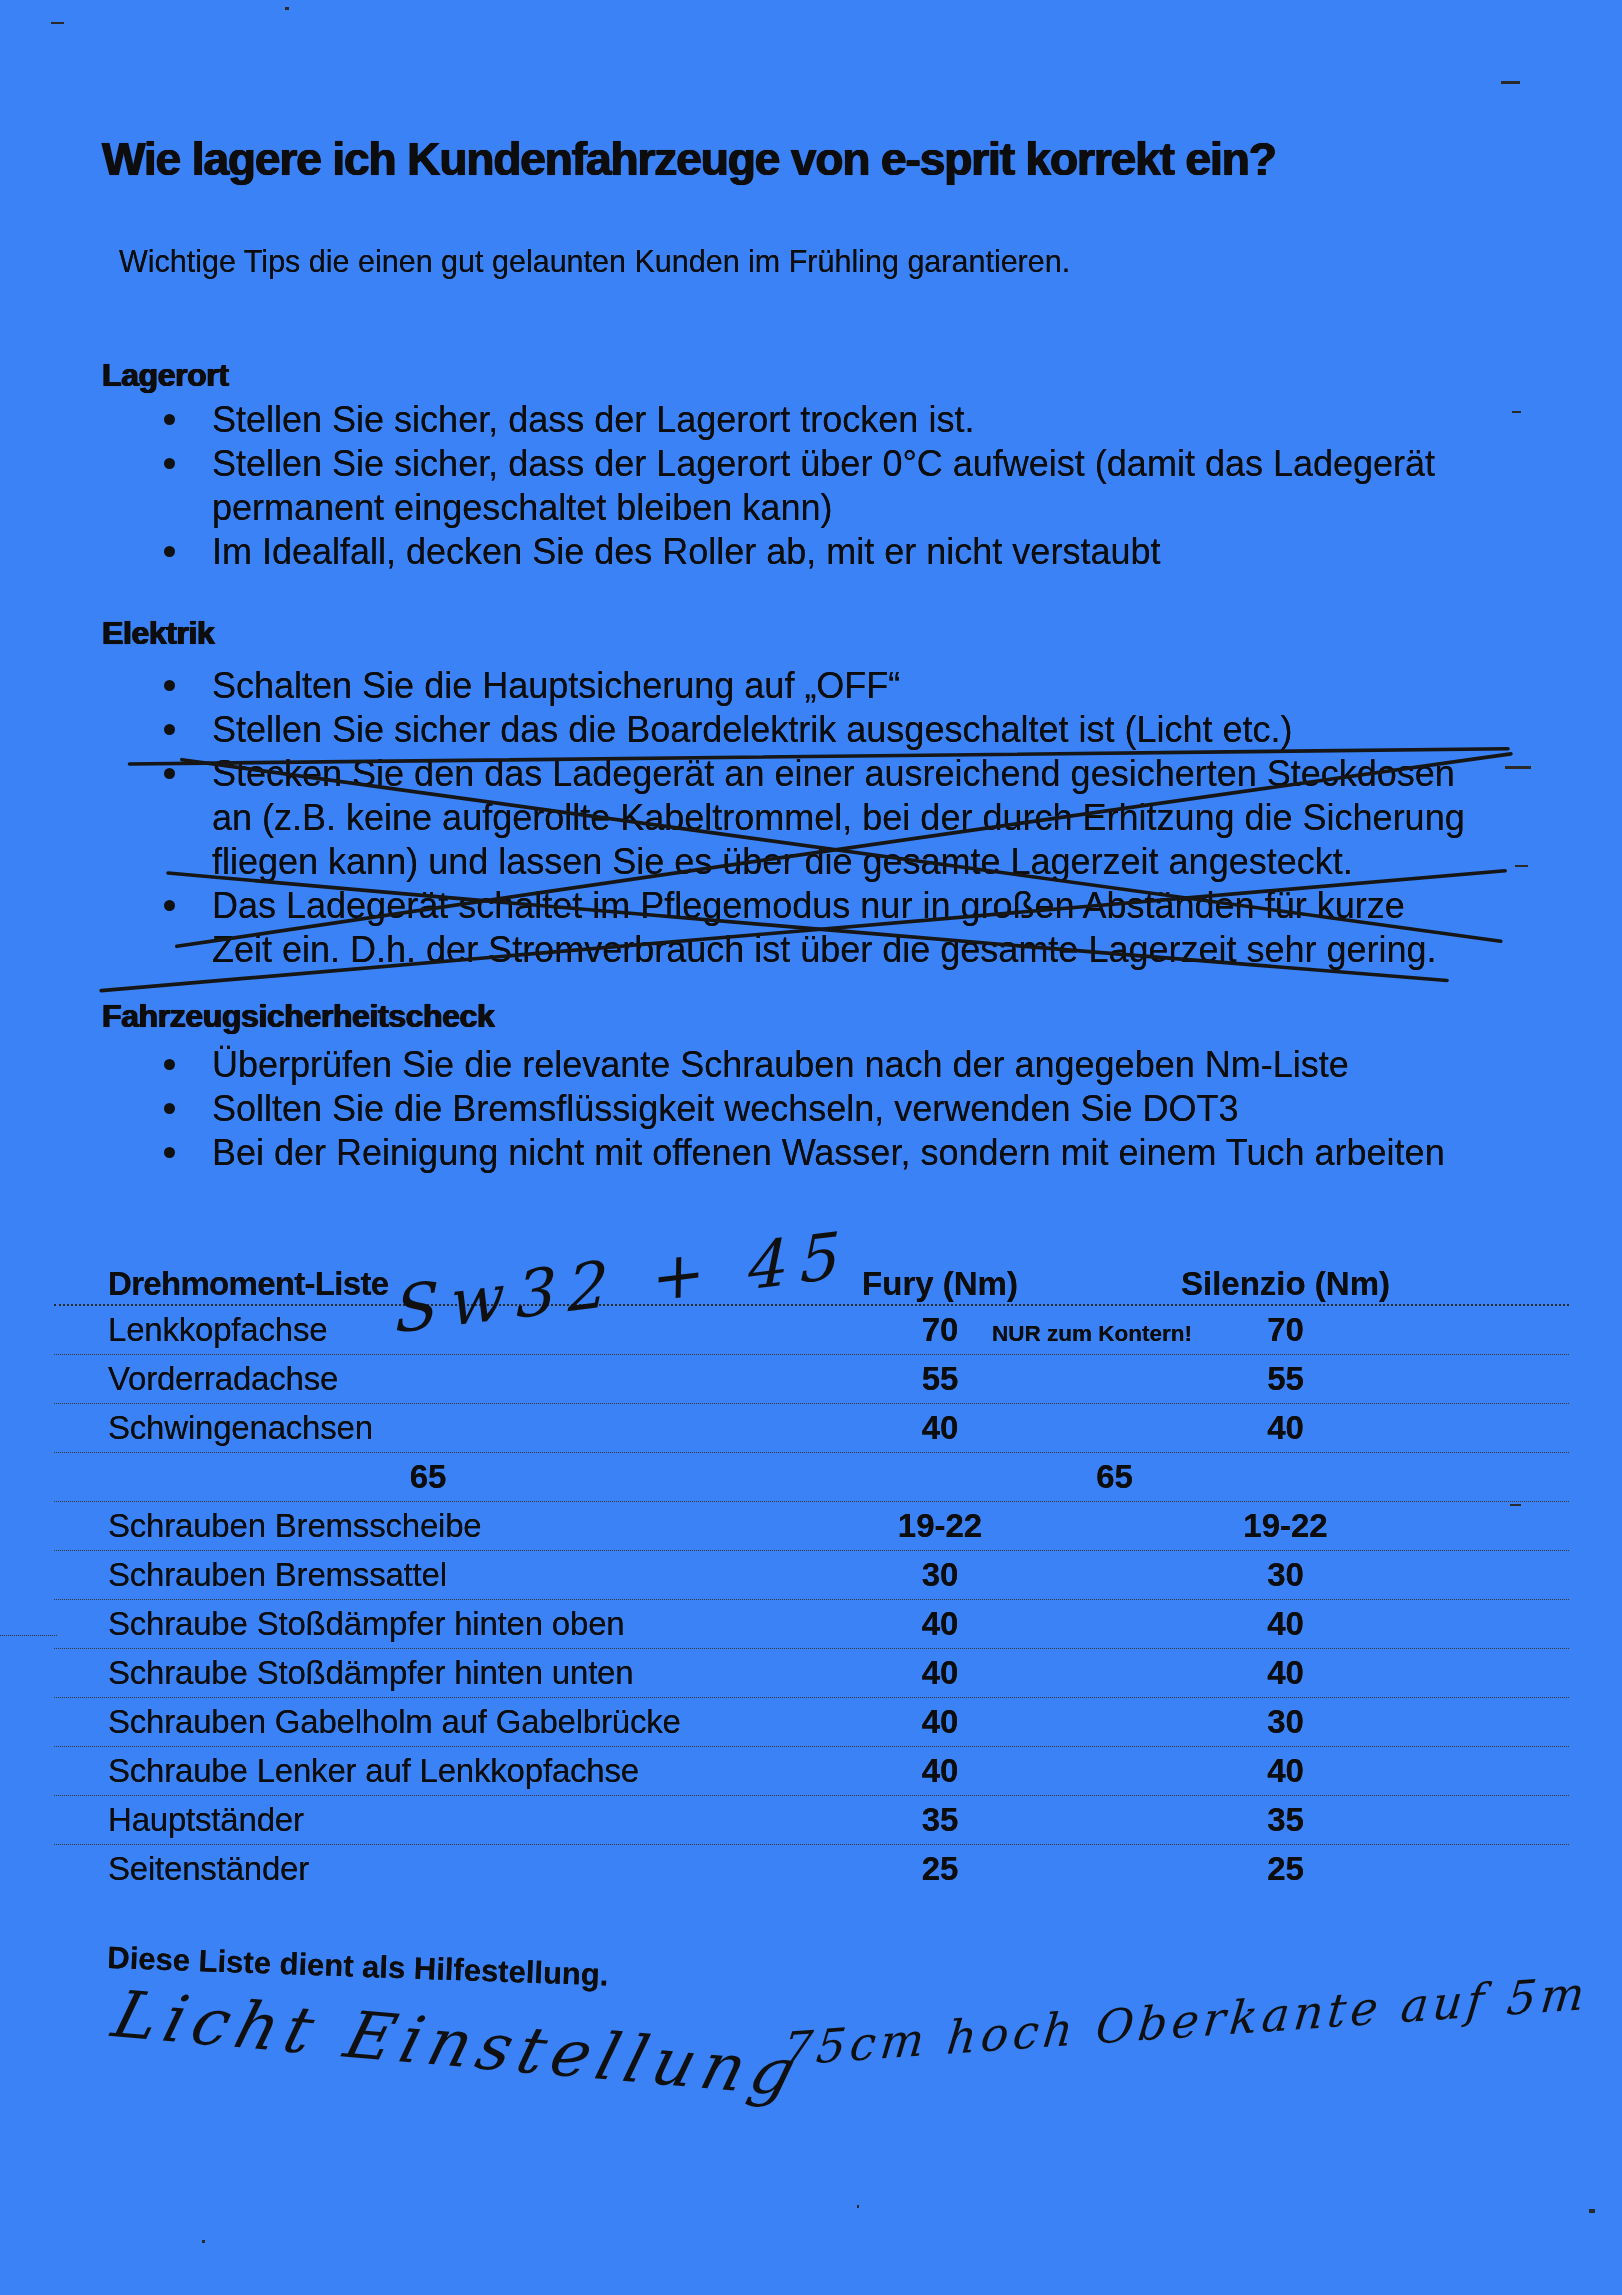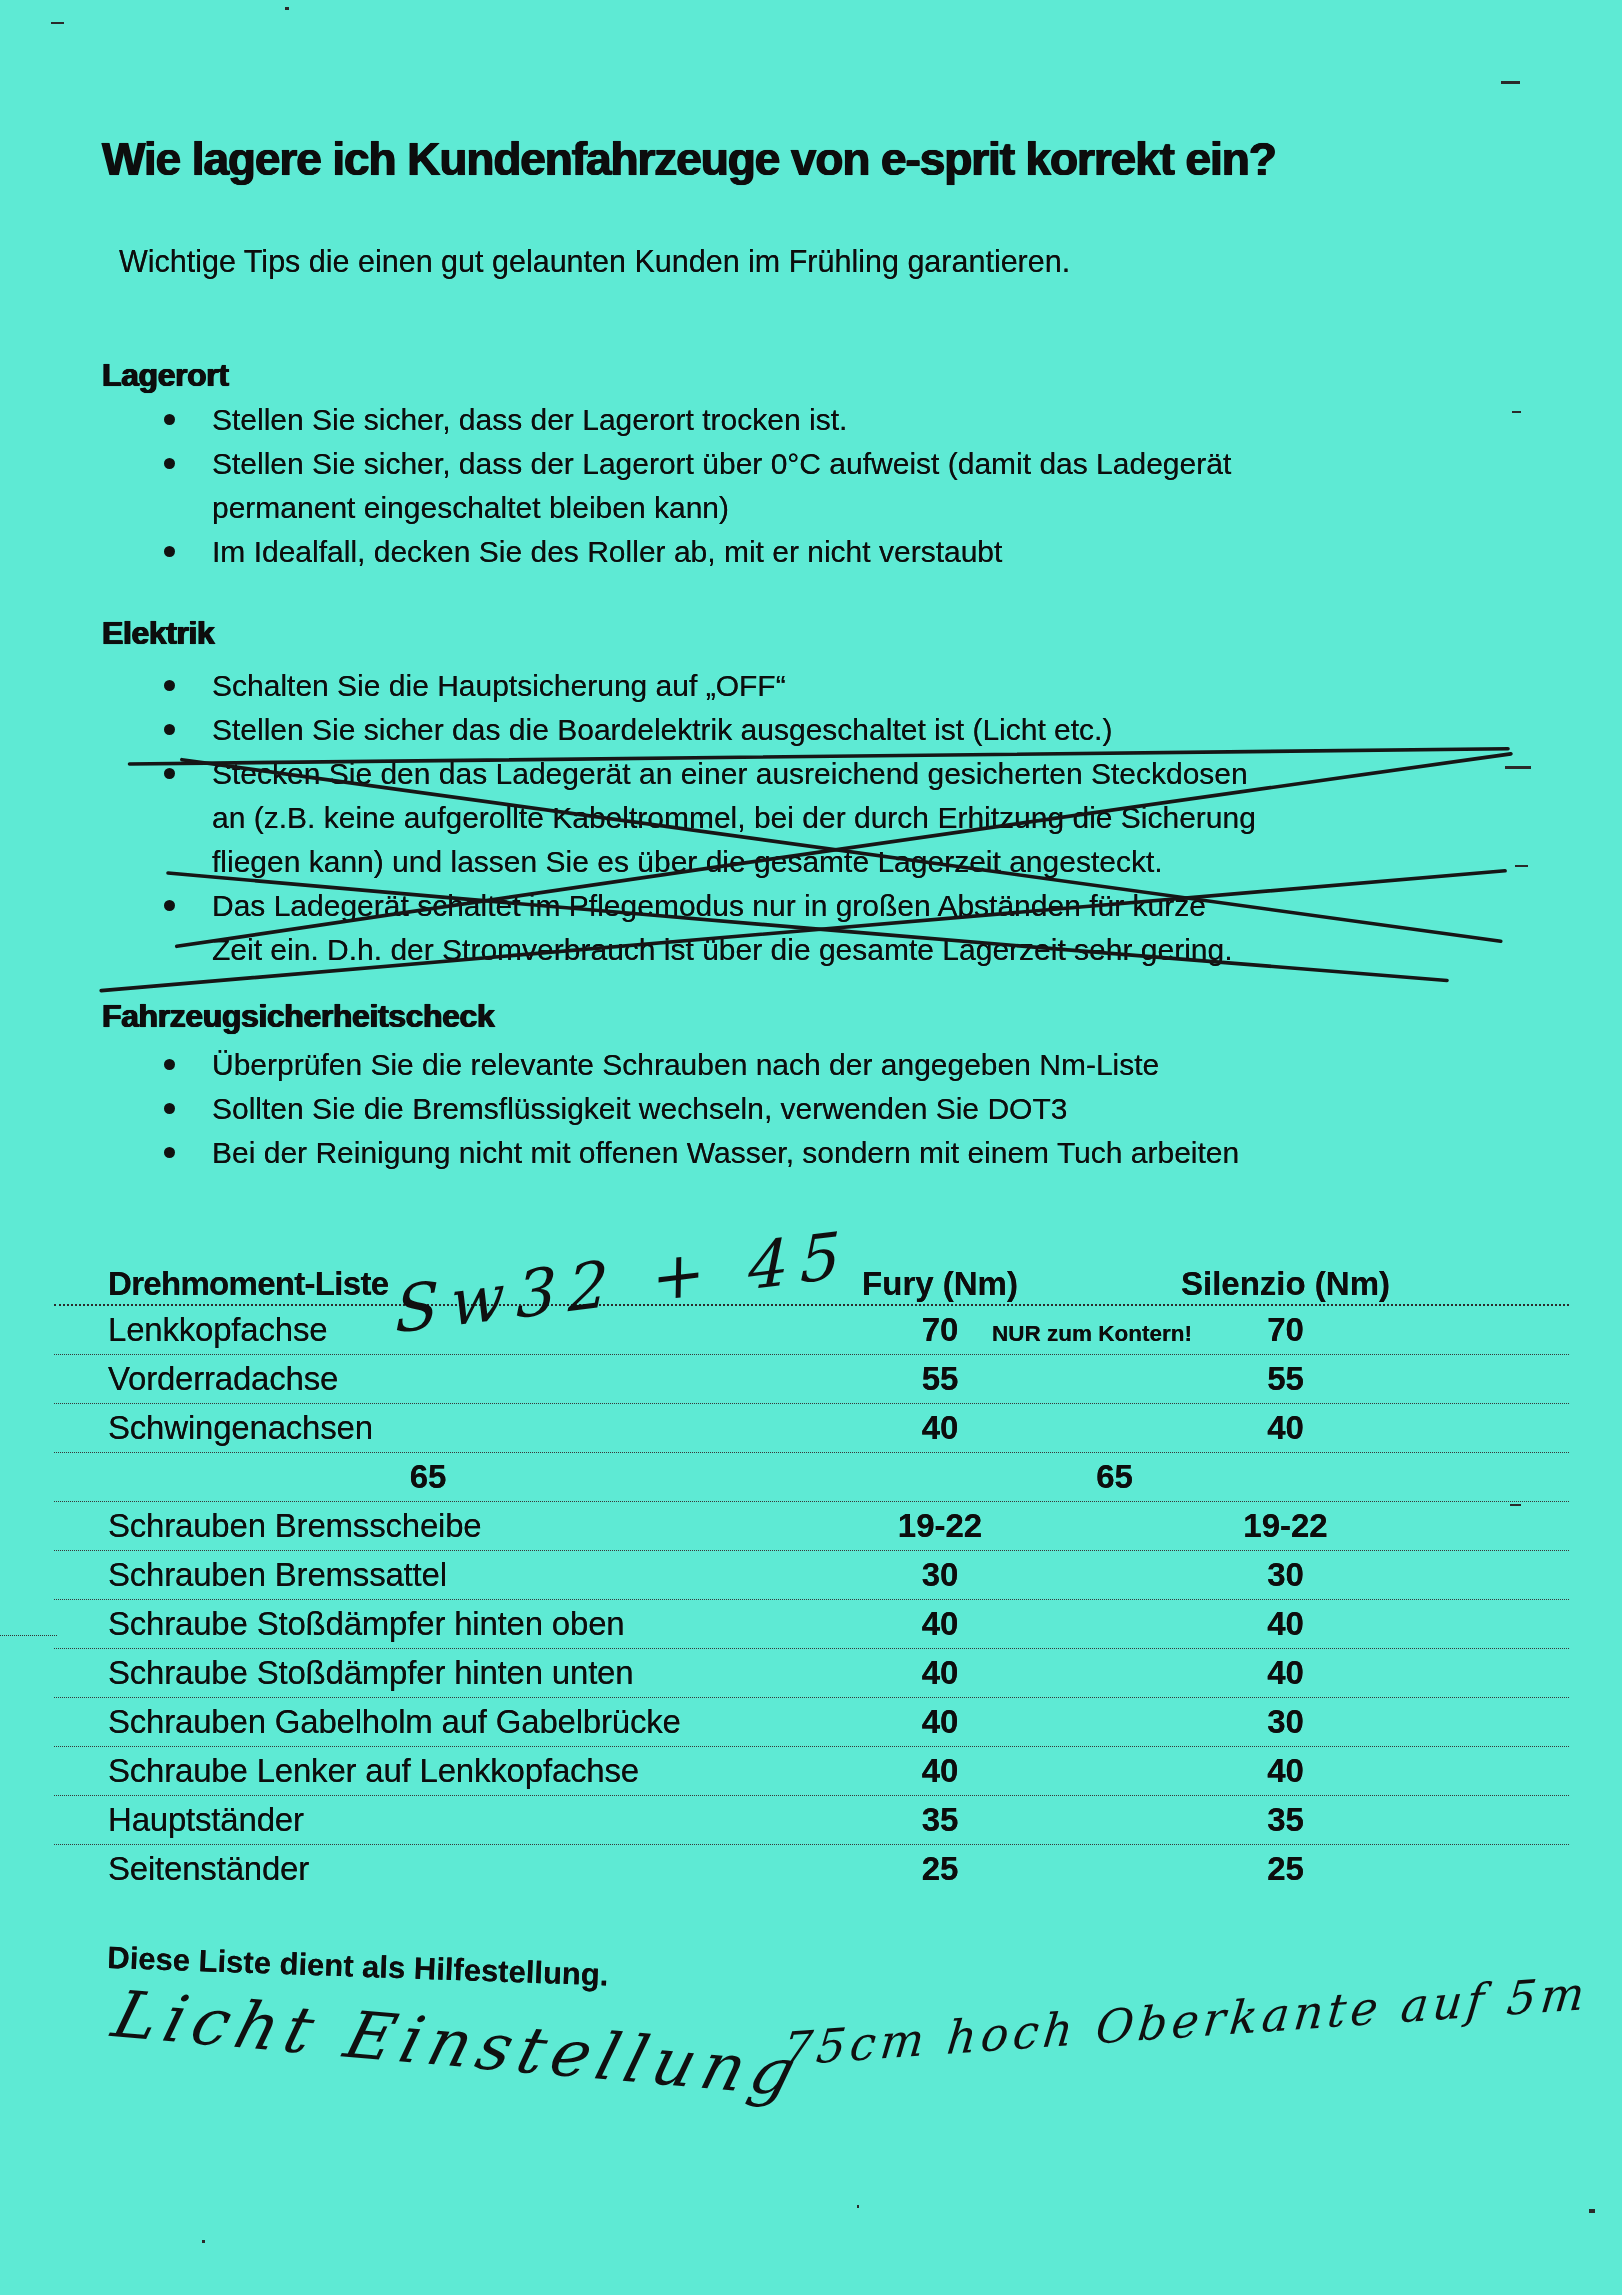--- a/index.html
+++ b/index.html
@@ -1,33 +1,33 @@
 <!DOCTYPE html>
 <html style="font-size:11.6px"><head>
 <meta charset="utf-8">
 <style>
   html,body{margin:0;padding:0;background:#9a9a9a;}
   .page{
-    position:relative;width:1623px;height:2295px;background:#5eead4;
+    position:relative;width:1623px;height:2295px;background:#3b82f6;
     overflow:hidden;font-family:"Liberation Sans",sans-serif;color:#0d0d0d;
   }
   .ink{text-shadow:0 0 0.5px rgba(10,10,10,.85);}
   .heavy{text-shadow:0.7px 0 0 currentColor,-0.7px 0 0 currentColor,0 0 0.7px currentColor;}
 
   
   .title{position:absolute;left:102px;top:132px;margin:0;font-size:46px;font-weight:700;letter-spacing:-1.1px;white-space:nowrap;}
   .subtitle{position:absolute;left:103px;top:228px;margin:16px;font-size:30.5px;}
 
   
   .section{position:absolute;left:102px;width:1438px;}
   #sec-0{top:357px;} #sec-1{top:615px;} #sec-2{top:998px;}
   .sec-heading{margin:0;font-size:32px;font-weight:700;letter-spacing:-0.4px;}
   .bullets{list-style:none;margin:0;padding:0;position:absolute;left:0;width:100%;}
   #sec-0 .bullets{top:41px;} #sec-1 .bullets{top:49px;} #sec-2 .bullets{top:45px;}
-  .bullets li{position:relative;padding-left:110px;font-size:30px;line-height:44px;white-space:pre-line;}
+  .bullets li{position:relative;padding-left:110px;font-size:36px;line-height:44px;white-space:pre-line;}
   .bullets li::before{content:"";position:absolute;left:62px;top:16px;width:11px;height:11px;border-radius:50%;background:#111;}
 
   
   .torque{position:absolute;left:54px;top:1263px;width:1515px;}
   .t-head,.t-row{display:grid;grid-template-columns:748px 276px 73px 269px 1fr;align-items:center;}
   .t-head{height:41px;border-bottom:2.2px dotted #2b2b2b;}
   .t-head .c1{padding-left:54px;font-size:33px;font-weight:700;letter-spacing:-0.7px;}
   .t-head .c2,.t-head .c4{text-align:center;font-size:33px;font-weight:700;}
   .t-row{height:48px;border-bottom:1.5px dotted #383838;}
   .t-row:last-child{border-bottom:none;}

